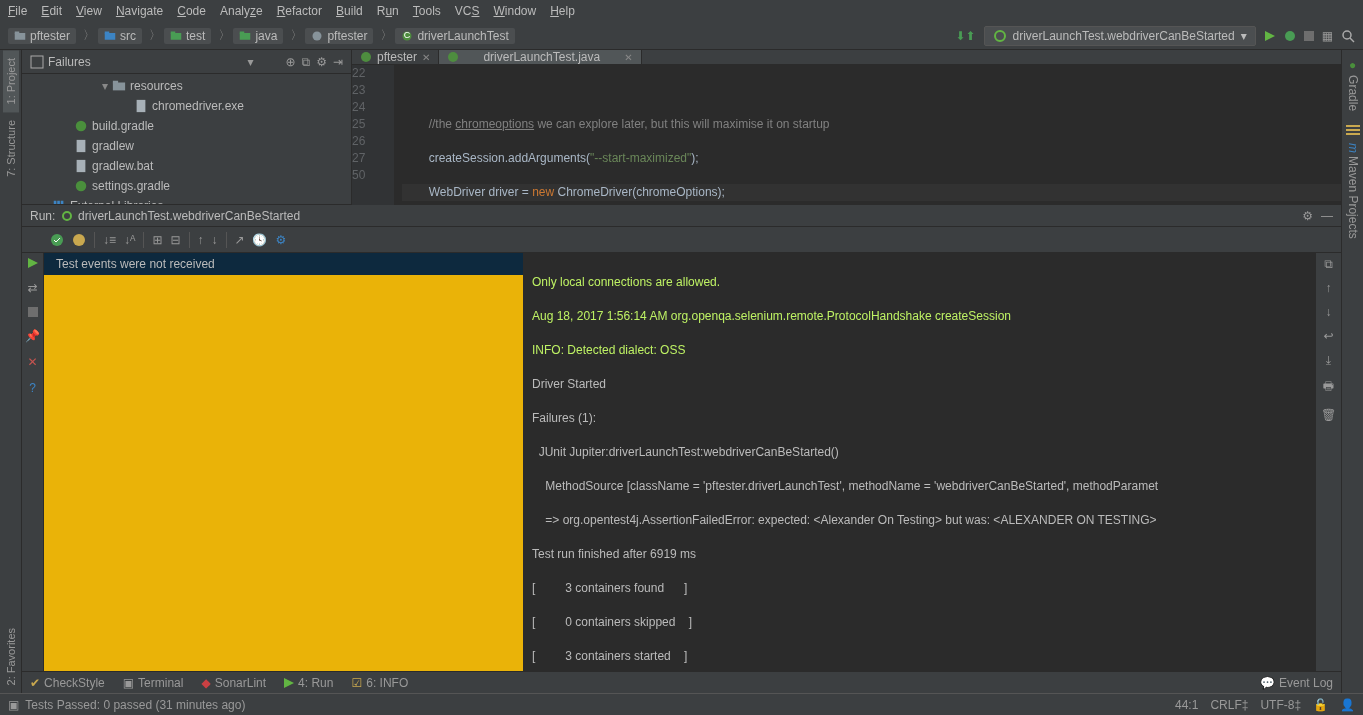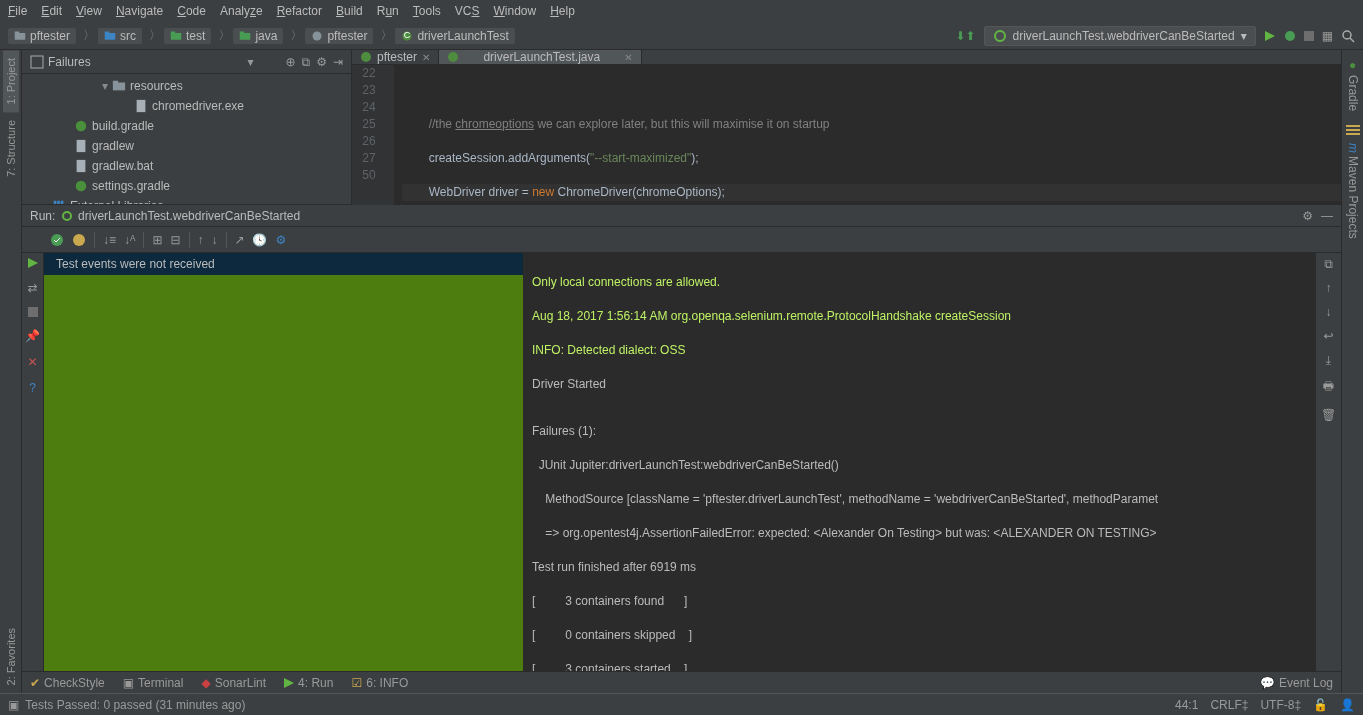--- a/index.html
+++ b/index.html
@@ -27,36 +27,36 @@
 .panel-header-right { display: flex; align-items: center; gap: 6px; color: #999; }
 .tree { flex: 1; overflow: auto; padding: 2px 0; }
 .tree-row { display: flex; align-items: center; height: 20px; padding-left: 8px; cursor: pointer; }
 .tree-icon { width: 14px; height: 14px; margin-right: 4px; display: inline-flex; }
 .editor { flex: 1; display: flex; flex-direction: column; background: #2b2b2b; }
 .editor-tabs { display: flex; height: 24px; background: #3c3f41; border-bottom: 1px solid #2b2b2b; }
 .etab { display: flex; align-items: center; padding: 0 8px; border-right: 1px solid #2b2b2b; gap: 5px; cursor: pointer; }
 .etab.active { background: #515658; gap: 24px; }
 .close-x { color: #888; font-size: 10px; }
 .code-area { flex: 1; display: flex; font-family: Consolas, monospace; font-size: 12px; line-height: 17px; }
-.gutter { width: 42px; text-align: center; color: #606366; padding: 0 8px 0 0; background: #313335; }
+.gutter { width: 42px; text-align: left; color: #606366; padding: 0 8px 0 0; background: #313335; }
 .code { flex: 1; padding-left: 8px; white-space: pre; color: #a9b7c6; overflow: hidden; }
 .kw { color: #cc7832; }
 .str { color: #6a8759; }
 .cmt { color: #808080; }
 .cls { color: #a9b7c6; }
 .fld { color: #9876aa; font-style: italic; }
 .underl { text-decoration: underline #808080; }
 .code-line.hl { background: #323232; }
 .breadcrumb-bottom { height: 22px; display: flex; align-items: center; padding: 0 12px; background: #3c3f41; border-top: 1px solid #2b2b2b; color: #999; gap: 10px; }
 .run-panel { flex: 1; display: flex; flex-direction: column; background: #2b2b2b; min-height: 0; }
 .run-header { height: 22px; display: flex; align-items: center; padding: 0 8px; background: #3c3f41; border-bottom: 1px solid #2b2b2b; justify-content: space-between; }
 .run-toolbar { height: 26px; display: flex; align-items: center; padding: 0 4px; background: #3c3f41; border-bottom: 1px solid #2b2b2b; gap: 8px; }
 .run-body { flex: 1; display: flex; min-height: 0; }
 .run-left { width: 22px; background: #3c3f41; display: flex; flex-direction: column; align-items: center; padding-top: 4px; gap: 12px; border-right: 1px solid #2b2b2b; }
-.run-tree { width: 480px; background: #4d7c0f; border-right: 1px solid #2b2b2b; }
+.run-tree { width: 480px; background: #eab308; border-right: 1px solid #2b2b2b; }
 .run-tree-row { background: #0d293e; padding: 4px 12px; color: #bbb; }
 .console { flex: 1; font-family: Consolas, monospace; font-size: 12px; line-height: 17px; padding: 4px 8px; white-space: pre; overflow: hidden; background: #2b2b2b; }
 .c-red { color: #bef264; }
 .c-white { color: #bbbbbb; }
 .run-right { width: 26px; background: #3c3f41; border-left: 1px solid #2b2b2b; display: flex; flex-direction: column; align-items: center; padding-top: 4px; gap: 10px; color: #999; }
 .bottom-tabs { height: 22px; display: flex; align-items: center; padding: 0 8px; background: #3c3f41; border-top: 1px solid #2b2b2b; justify-content: space-between; }
 .bottom-tabs-left { display: flex; gap: 18px; }
 .btab { display: flex; align-items: center; gap: 4px; cursor: pointer; font-size: 11px; color: #999; }
 .statusbar { height: 22px; display: flex; align-items: center; padding: 0 8px; background: #3c3f41; border-top: 1px solid #555; justify-content: space-between; font-size: 11px; color: #999; }
 .status-right { display: flex; gap: 12px; align-items: center; }
@@ -349,21 +349,21 @@
         <div class="run-tree">
           <div class="run-tree-row">
             <span>Test events were not received</span>
           </div>
         </div>
         <div class="console">
 <span class="c-red" style="display: block;">Only local connections are allowed.</span>
 <span class="c-red" style="display: block;">Aug 18, 2017 1:56:14 AM org.openqa.selenium.remote.ProtocolHandshake createSession</span>
 <span class="c-red" style="display: block;">INFO: Detected dialect: OSS</span>
 <span class="c-white" style="display: block;">Driver Started</span>
-<span class="c-white" style="display: block; margin-top: 13px;">Failures (1):</span>
+<span class="c-white" style="display: block;">Failures (1):</span>
 <span class="c-white" style="display: block;">  JUnit Jupiter:driverLaunchTest:webdriverCanBeStarted()</span>
 <span class="c-white" style="display: block;">    MethodSource [className = 'pftester.driverLaunchTest', methodName = 'webdriverCanBeStarted', methodParamet</span>
 <span class="c-white" style="display: block;">    =&gt; org.opentest4j.AssertionFailedError: expected: &lt;Alexander On Testing&gt; but was: &lt;ALEXANDER ON TESTING&gt;</span>
 <span class="c-white" style="display: block;">Test run finished after 6919 ms</span>
 <span class="c-white" style="display: block;">[         3 containers found      ]</span>
 <span class="c-white" style="display: block;">[         0 containers skipped    ]</span>
 <span class="c-white" style="display: block;">[         3 containers started    ]</span>
 
 
 

